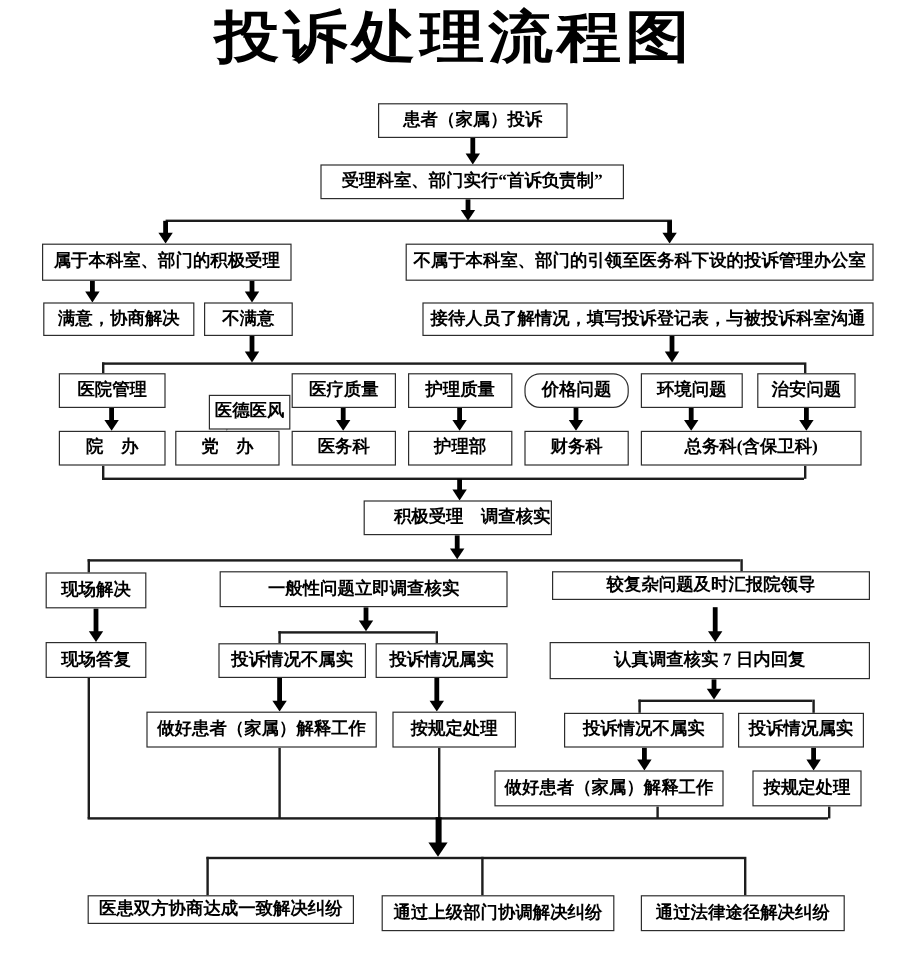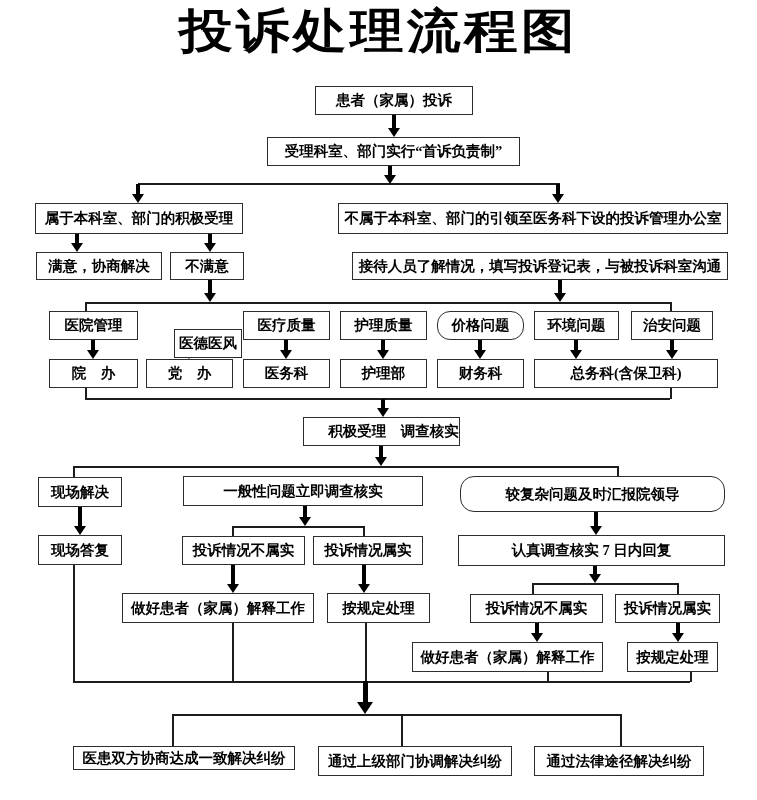--- a/index.html
+++ b/index.html
@@ -185,21 +185,21 @@
     <div class="node" style="left: 631px; top: 311px; width: 82px; height: 29px;">治安问题</div>
     <div class="node" style="left: 49px; top: 359px; width: 89px; height: 29px;">院　办</div>
     <div class="node" style="left: 146px; top: 359px; width: 87px; height: 29px;">党　办</div>
     <div class="node" style="left: 243px; top: 359px; width: 87px; height: 29px;">医务科</div>
     <div class="node" style="left: 340px; top: 359px; width: 87px; height: 29px;">护理部</div>
     <div class="node" style="left: 437px; top: 359px; width: 87px; height: 29px;">财务科</div>
     <div class="node" style="left: 534px; top: 359px; width: 184px; height: 29px;">总务科(含保卫科)</div>
     <div class="node" style="left: 303px; top: 417px; width: 157px; height: 29px; padding-left: 24px;">积极受理　调查核实</div>
     <div class="node" style="left: 38px; top: 477px; width: 84px; height: 30px;">现场解决</div>
     <div class="node" style="left: 183px; top: 476px; width: 240px; height: 30px;">一般性问题立即调查核实</div>
-    <div class="node" style="left: 460px; top: 476px; width: 265px; height: 36px; border-radius: 14px;">较复杂问题及时汇报院领导</div>
+    <div class="node" style="left: 460px; top: 476px; width: 265px; height: 24px;">较复杂问题及时汇报院领导</div>
     <div class="node" style="left: 38px; top: 535px; width: 84px; height: 30px;">现场答复</div>
     <div class="node" style="left: 182px; top: 536px; width: 123px; height: 29px;">投诉情况不属实</div>
     <div class="node" style="left: 313px; top: 536px; width: 110px; height: 29px;">投诉情况属实</div>
     <div class="node" style="left: 458px; top: 535px; width: 267px; height: 31px;">认真调查核实 7 日内回复</div>
     <div class="node" style="left: 122px; top: 593px; width: 192px; height: 30px;">做好患者（家属）解释工作</div>
     <div class="node" style="left: 327px; top: 593px; width: 103px; height: 30px;">按规定处理</div>
     <div class="node" style="left: 470px; top: 594px; width: 133px; height: 29px;">投诉情况不属实</div>
     <div class="node" style="left: 615px; top: 594px; width: 105px; height: 29px;">投诉情况属实</div>
     <div class="node" style="left: 412px; top: 642px; width: 191px; height: 30px;">做好患者（家属）解释工作</div>
     <div class="node" style="left: 627px; top: 642px; width: 91px; height: 30px;">按规定处理</div>

